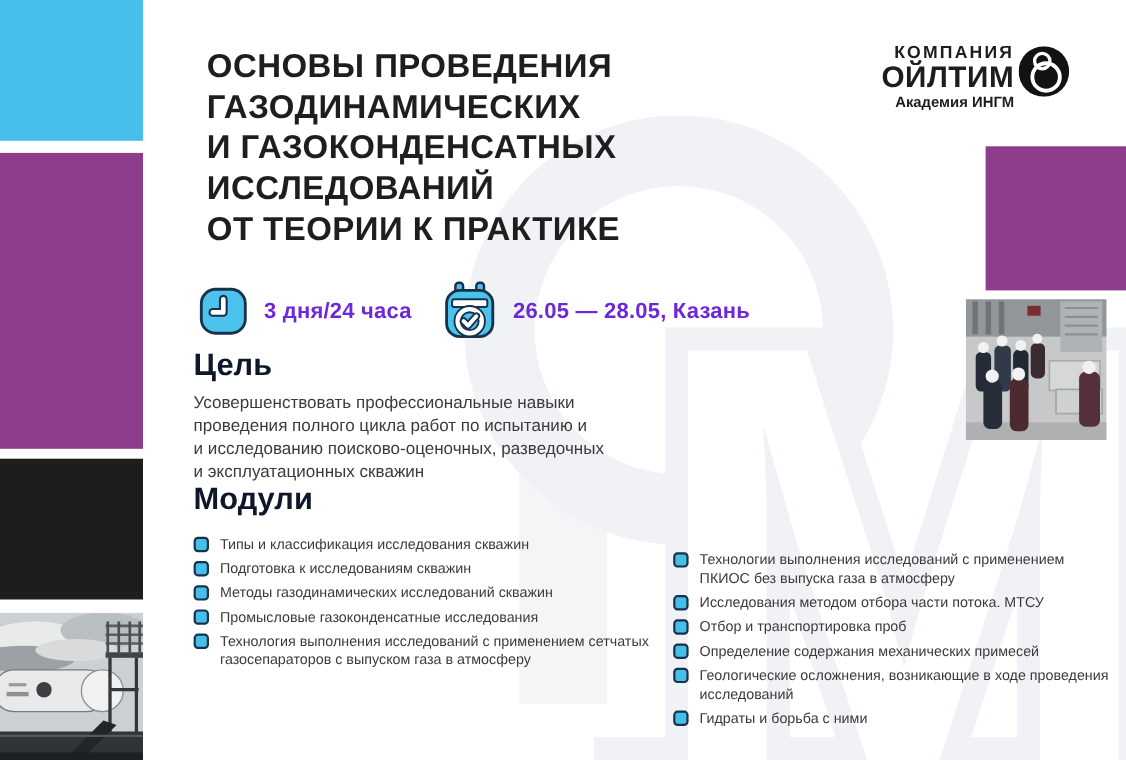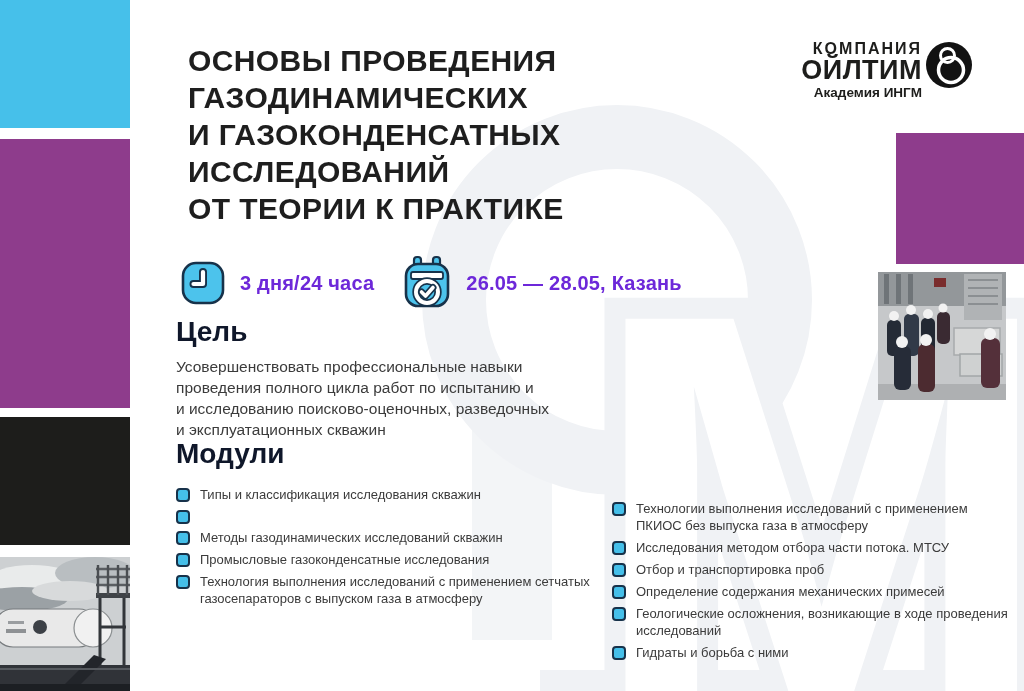--- a/index.html
+++ b/index.html
@@ -121,20 +121,21 @@
 <ul class="abs modules-list list-left">
 
     <li>
       <span class="bullet"></span>
       <span class="li-text">Типы и классификация исследования скважин</span>
     </li>
 
 
     <li>
       <span class="bullet"></span>
+      <span class="li-text">Подготовка к исследованиям скважин</span>
     </li>
 
     <li>
       <span class="bullet"></span>
       <span class="li-text">Методы газодинамических исследований скважин</span>
     </li>
 
     <li>
       <span class="bullet"></span>
       <span class="li-text">Промысловые газоконденсатные исследования</span>

